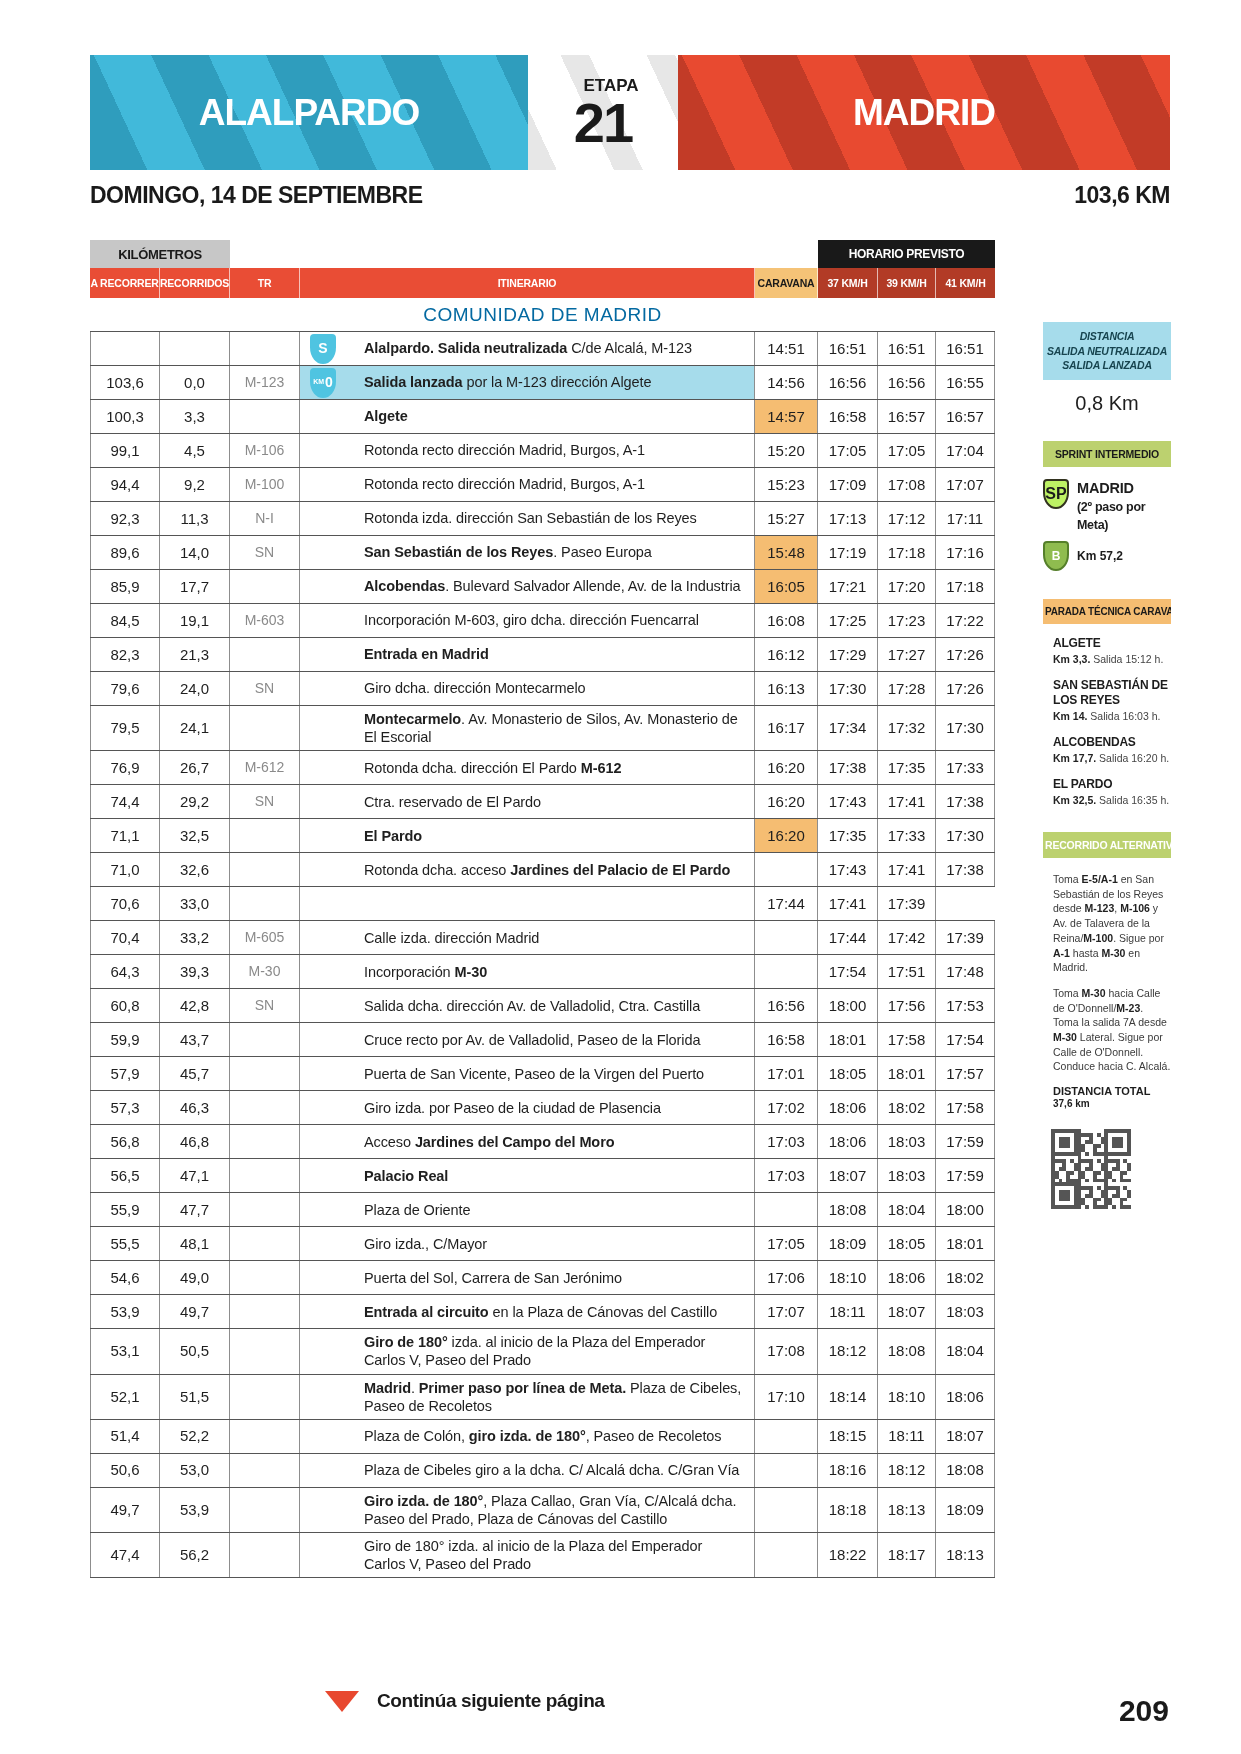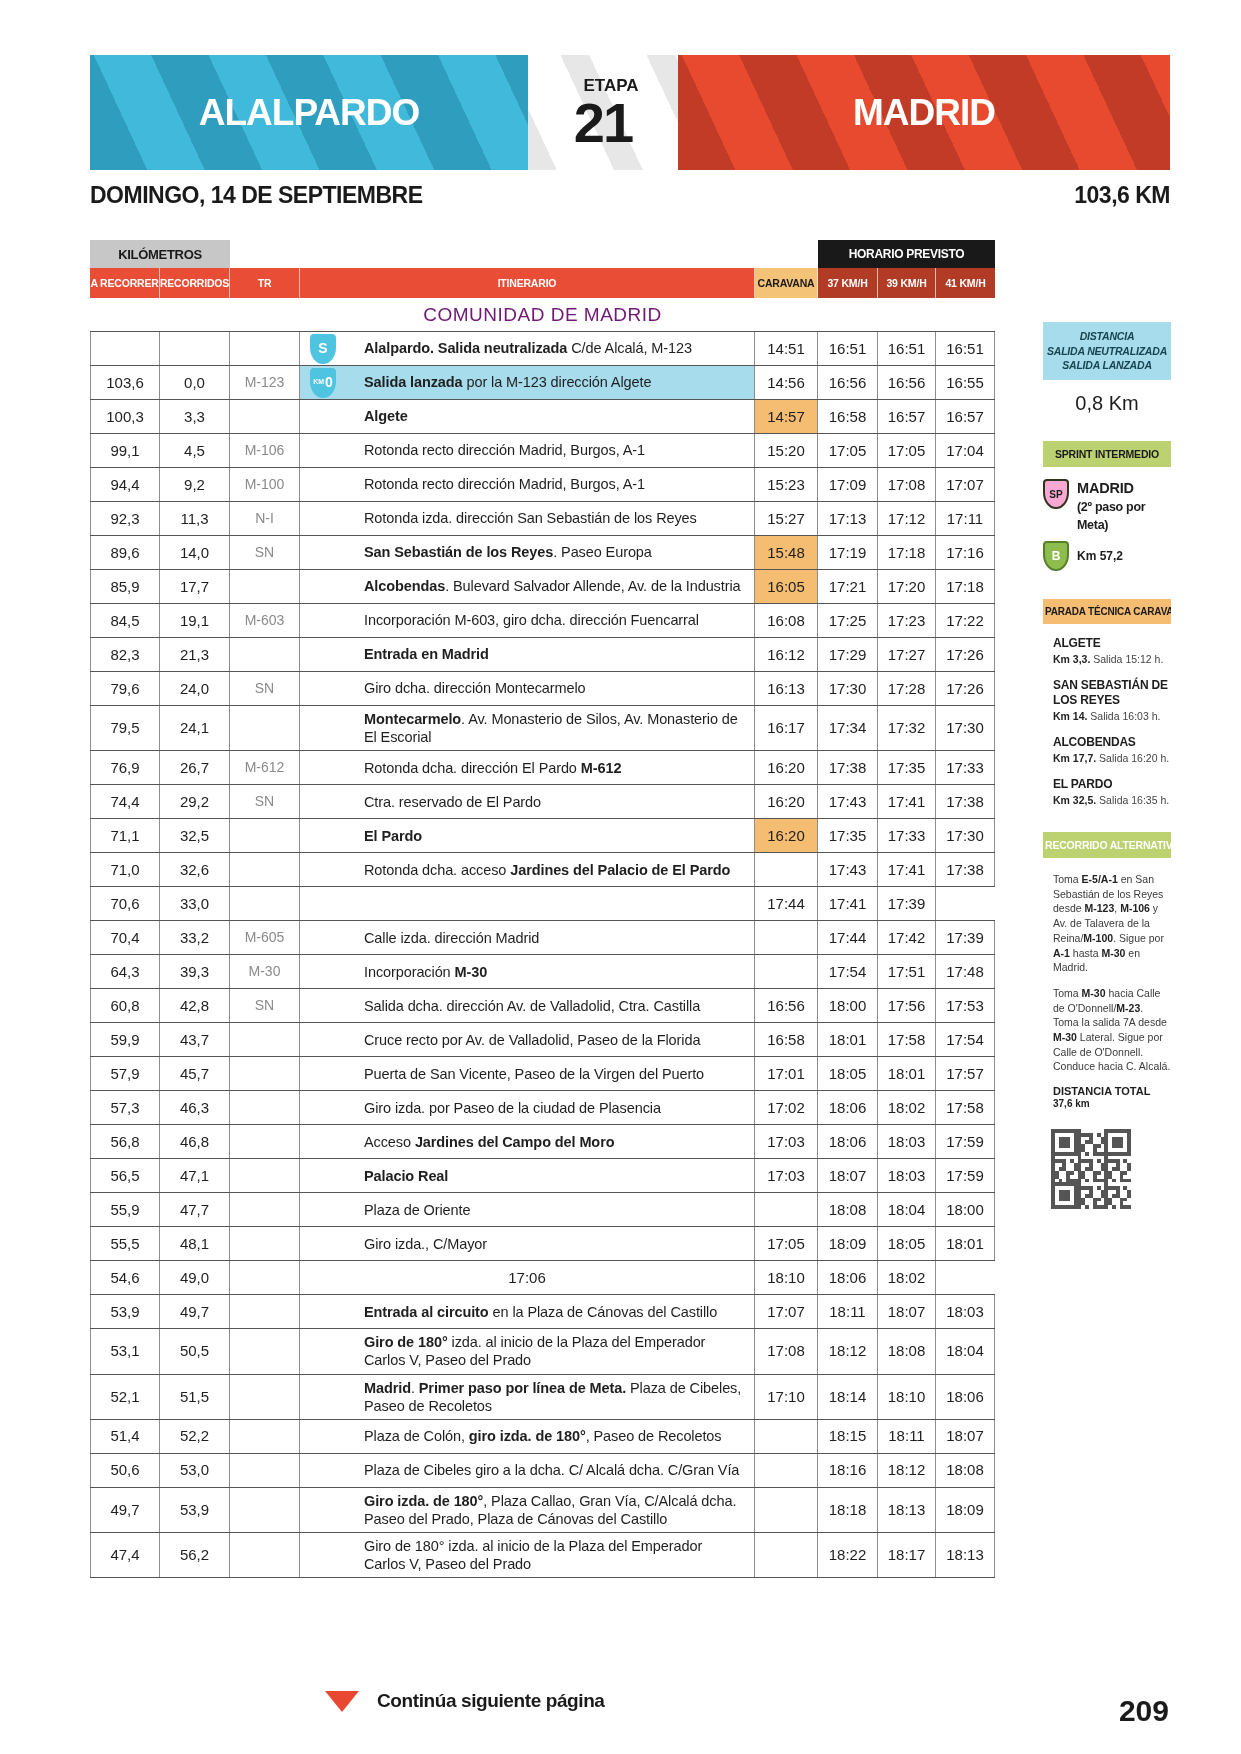--- a/index.html
+++ b/index.html
@@ -34,21 +34,21 @@
   .band-gap { background:transparent; }
   .band-hor { background:#191919; color:#fff; font-weight:700; font-size:12px;
     display:flex; align-items:center; justify-content:center; letter-spacing:-0.3px; }
   .band2 { height:30px; }
   .hcell { display:flex; align-items:center; justify-content:center; background:#e94d35; color:#fff;
     font-weight:700; font-size:10.5px; letter-spacing:-0.2px; border-right:1px solid rgba(255,255,255,.65); }
   .hcell:last-child { border-right:none; }
   .hcell.h-car { background:#f5c377; color:#1a1a1a; }
   .hcell.h-spd { background:#b23b26; }
   .section-row { height:33px; display:flex; align-items:center; justify-content:center;
-    font-size:19px; color:#701a75; letter-spacing:0.5px; }
+    font-size:19px; color:#0369a1; letter-spacing:0.5px; }
   .rows-container { border-top:1px solid #555; }
   .trow { border-bottom:1px solid #555; min-height:34px; }
   .cell { display:flex; align-items:center; justify-content:center; font-size:15px; color:#1f1f1f;
     border-right:1px solid #8d8d8d; padding:4px 2px; text-align:center; line-height:1.2; }
   .trow .cell:first-child { border-left:1px solid #8d8d8d; }
   .c-tr { color:#8a8a8a; font-size:14px; }
   .c-it { justify-content:flex-start; text-align:left; position:relative; padding-left:64px; padding-right:8px; }
   .it-text { font-size:14.5px; line-height:1.25; letter-spacing:-0.1px; }
   .it-text b { font-weight:700; }
   .row-icon { display:none; position:absolute; left:10px; top:50%; transform:translateY(-50%);
@@ -65,21 +65,21 @@
     letter-spacing:-0.2px;font-style:italic; }
   .dist-value { text-align:center; font-size:20px; font-weight:400; color:#1d1d1d; margin-top:12px; }
   .box-green { background:#bcd16f; color:#1a1a1a; padding:7px 2px; font-size:10.5px; white-space:nowrap;
     overflow:hidden; margin-top:26px; letter-spacing:-0.2px; }
   .box-green.white-text { color:#ffffff; }
   .box-orange { background:#f5bd72; color:#1a1a1a; padding:7px 2px; font-size:10px; white-space:nowrap;
     overflow:hidden; font-weight:700; margin-top:28px; letter-spacing:-0.2px; text-align:center; }
   .sprint-item { display:flex; align-items:flex-start; margin-top:12px; }
   .badge { flex:0 0 26px; width:26px; height:30px; display:flex; align-items:center; justify-content:center;
     font-weight:700; border-radius:4px 4px 50% 50% / 4px 4px 55% 55%; }
-  .badge-sp { background:#f9a8d4; color:#1c1c1c; border:2.5px solid #32321f; font-size:10px; }
+  .badge-sp { background:#bef264; color:#1c1c1c; border:2.5px solid #32321f; font-size:16px; }
   .badge-b { background:#8fbc4f; color:#fff; border:2px solid #557f2a; font-size:12px; }
   .sprint-text { margin-left:8px; }
   .sprint-name { font-size:14.5px; font-weight:700; letter-spacing:-0.2px; }
   .sprint-detail { font-size:12.5px; font-weight:700; letter-spacing:-0.3px; }
   .bonus-item { display:flex; align-items:center; margin-top:8px; }
   .bonus-km { margin-left:8px; font-size:12px; font-weight:700; }
   .parada-list { margin-top:12px; padding-left:10px; }
   .parada-entry { margin-bottom:13px; }
   .parada-name { font-size:12px; font-weight:700; letter-spacing:-0.2px; line-height:1.25; }
   .parada-detail { font-size:10.5px; color:#444; margin-top:2px; }
@@ -483,20 +483,24 @@
       </div>
       <div class="cell c-car">17:05</div>
       <div class="cell c-37">18:09</div>
       <div class="cell c-39">18:05</div>
       <div class="cell c-41">18:01</div>
     </div>
         <div class="grid-row trow">
       <div class="cell c-a">54,6</div>
       <div class="cell c-r">49,0</div>
       <div class="cell c-tr"></div>
+      <div class="cell c-it">
+
+        <span class="it-text">Puerta del Sol, Carrera de San Jerónimo</span>
+      </div>
       <div class="cell c-car">17:06</div>
       <div class="cell c-37">18:10</div>
       <div class="cell c-39">18:06</div>
       <div class="cell c-41">18:02</div>
     </div>
         <div class="grid-row trow">
       <div class="cell c-a">53,9</div>
       <div class="cell c-r">49,7</div>
       <div class="cell c-tr"></div>
       <div class="cell c-it">

